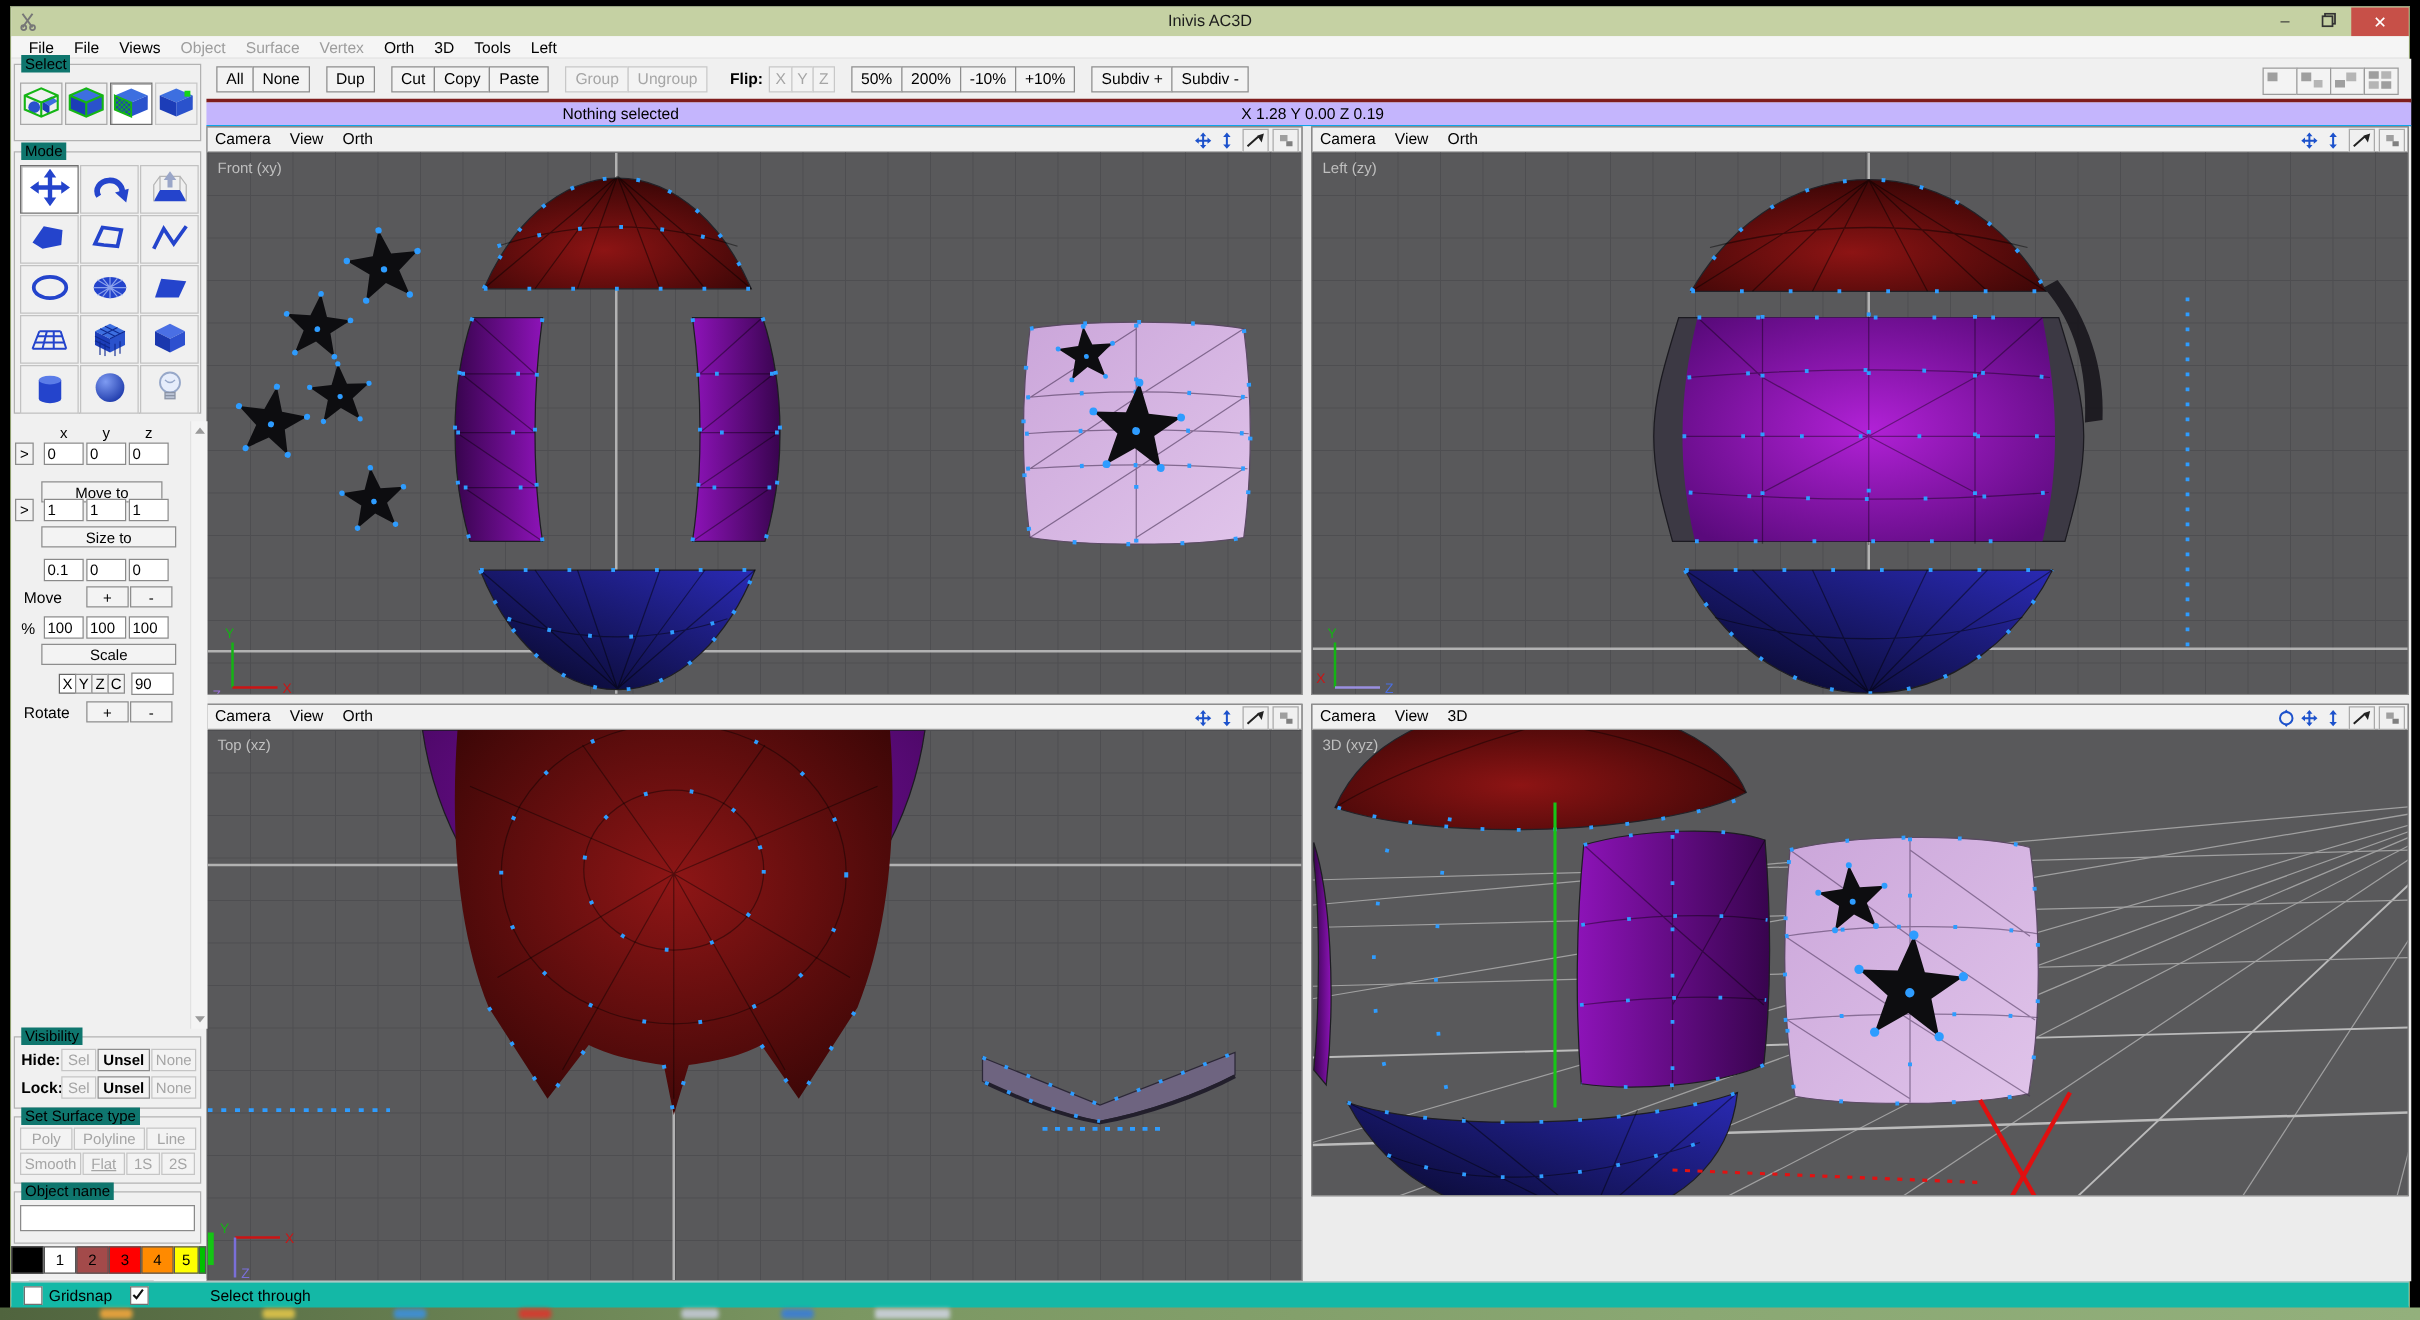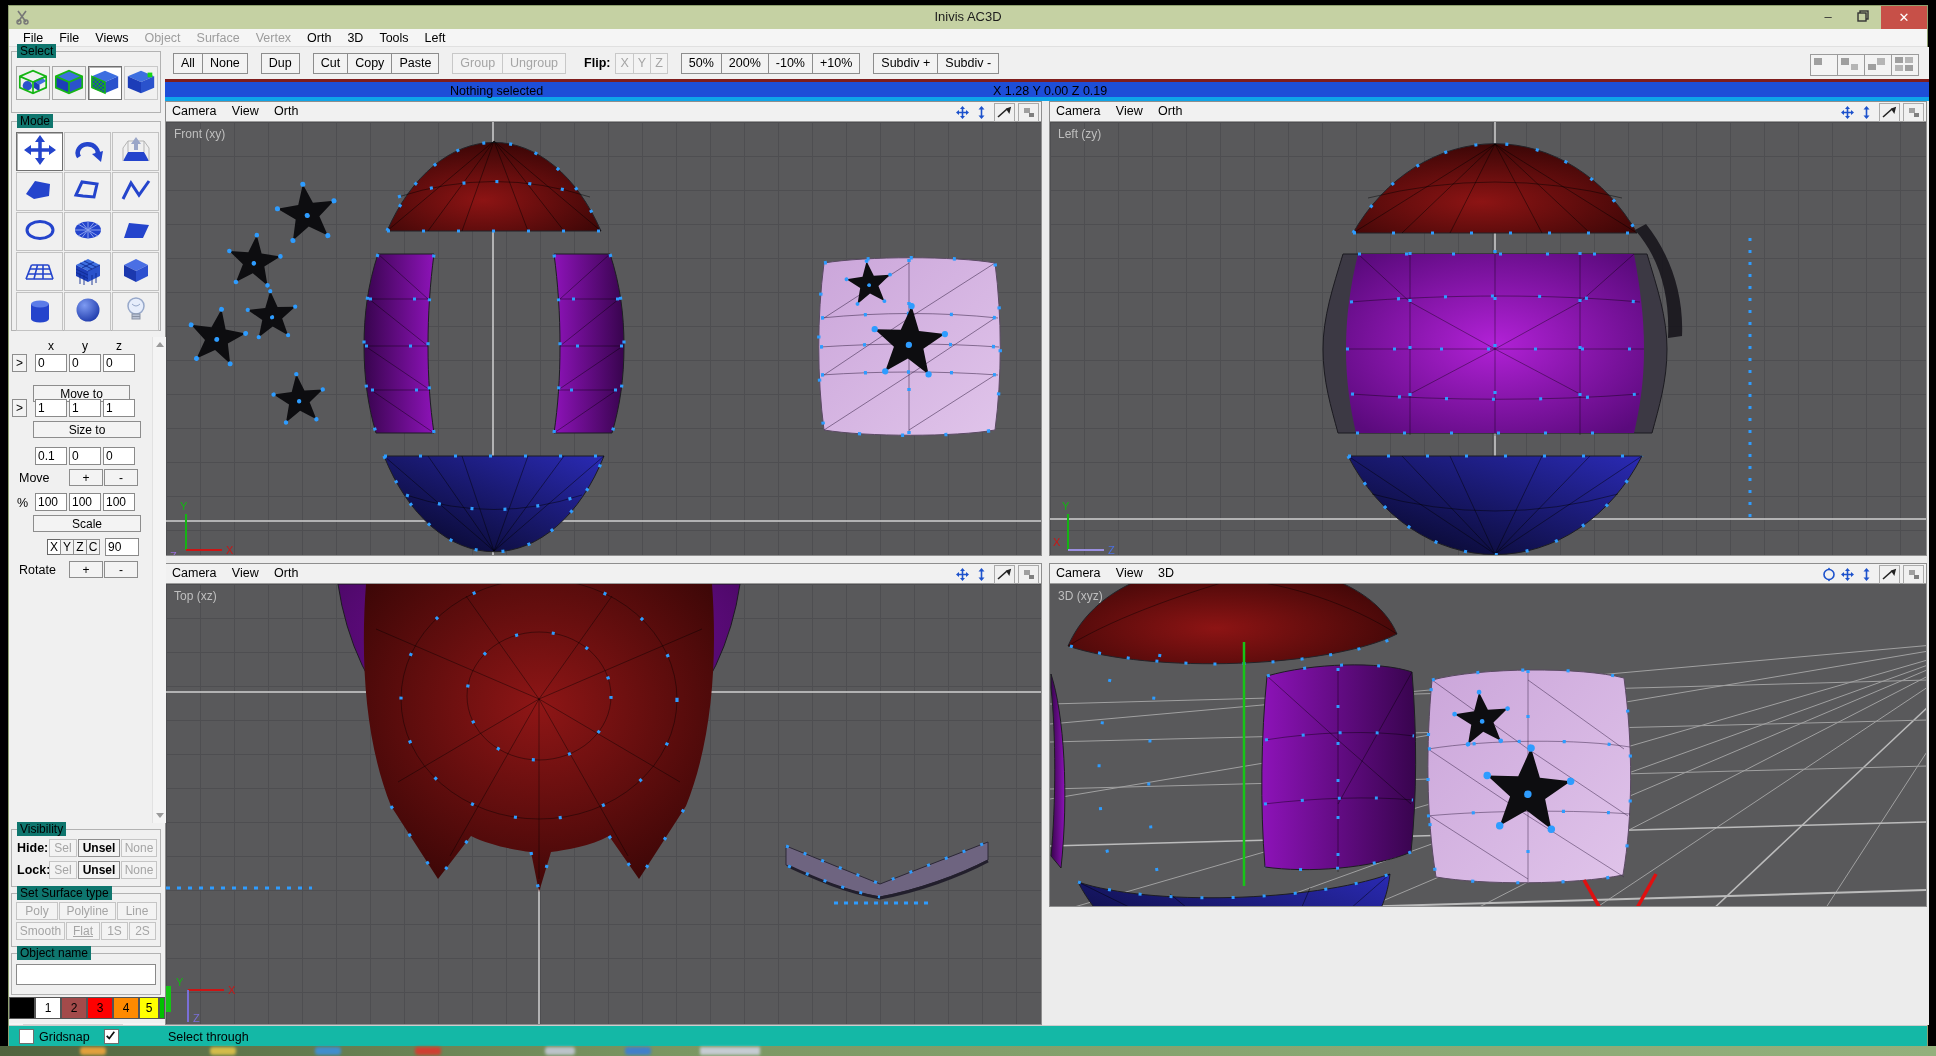--- a/index.html
+++ b/index.html
@@ -22,21 +22,21 @@
   
   .rightarea{position:absolute;left:156px;top:41px;width:1764px;height:978px;}
   .toolbar{position:absolute;left:0;top:0;width:100%;height:35px;background:#f0f0f0;border-bottom:3px solid #7f1d1d;display:flex;align-items:center;padding-left:8px;box-sizing:border-box;}
   .tbtn{height:21px;line-height:19px;padding:0 7px;background:#f3f3f3;border:1px solid #8d8d8d;font-size:12.5px;margin-right:-1px;}
   .tbtn.dis{color:#a5a5a5;border-color:#c8c8c8;}
   .tbtn.small{padding:0 4px;}
   .tgap{width:14px;}
   .tlabel{font-weight:bold;font-size:12.5px;padding:0 5px;}
   .layoutbtns{position:absolute;right:10px;top:7px;display:flex;}
   .lbtn{width:26px;height:20px;background:#f3f3f3;border:1px solid #9b9b9b;margin-left:-1px;position:relative;}
-  .statusrow{position:absolute;left:0;top:35px;width:100%;height:19px;background:#1d4ed8;border-bottom:4px solid #0ea5e9;box-sizing:border-box;}
+  .statusrow{position:absolute;left:0;top:35px;width:100%;height:19px;background:#c4b5fd;border-bottom:1px solid #0ea5e9;box-sizing:border-box;}
   .statusrow span{position:absolute;top:2px;font-size:12.5px;}
   
   .sidebar{position:absolute;left:0;top:41px;width:156px;height:978px;background:#f0f0f0;}
   .grp{position:absolute;border:1px solid #b2b2b2;box-sizing:border-box;}
   .glabel{position:absolute;top:-8px;left:5px;background:#0f766e;padding:0 3px;font-size:12px;}
   .selbtn{position:absolute;top:14px;width:34px;height:34px;background:#f0f0f0;border:1px solid #a8a8a8;padding:0;}
   .selbtn.pressed{background:#fff;border:1px solid #707070;box-shadow:inset 1px 1px 0 #b5b5b5;}
   .modebtn{position:absolute;width:47px;height:39px;background:#f0f0f0;border:1px solid #c2c2c2;padding:0;}
   .modebtn.pressed{background:#fff;border:1px solid #707070;box-shadow:inset 1px 1px 0 #b5b5b5;}
   .inp{position:absolute;height:18px;border:1px solid #8a8a8a;background:#fff;font-size:12px;font-family:inherit;padding:0 2px;box-sizing:border-box;}
@@ -439,21 +439,21 @@
               <line x1="22" y1="406" x2="58" y2="406" stroke="#cc1414" stroke-width="2"></line>
               <line x1="22" y1="406" x2="22" y2="438" stroke="#7a6fd8" stroke-width="2"></line>
               <text x="62" y="410" fill="#cc1414">X</text>
               <text x="10" y="402" fill="#14b414">Y</text>
               <text x="27" y="438" fill="#7a6fd8">Z</text>
             </g>
           </svg>
         </div>
       </div>
 
-      <div class="viewport" style="left:884px;top:462px;width:878px;height:344px;">
+      <div class="viewport" style="left:884px;top:462px;width:878px;height:394px;">
         <div class="vphead">
           <span class="m">Camera</span>
           <span class="m">View</span>
           <span class="m">3D</span>
           <div class="vpicons">
             <div class="ic">
                   <svg width="16" height="15" viewBox="0 0 16 15">
                     <circle cx="8" cy="7.5" r="5" fill="none" stroke="#1d52cc" stroke-width="1.6"></circle>
                     <path d="M8,0.5 L10,3 H6 Z M8,14.5 L6,12 H10 Z" fill="#1d52cc"></path>
                   </svg>

